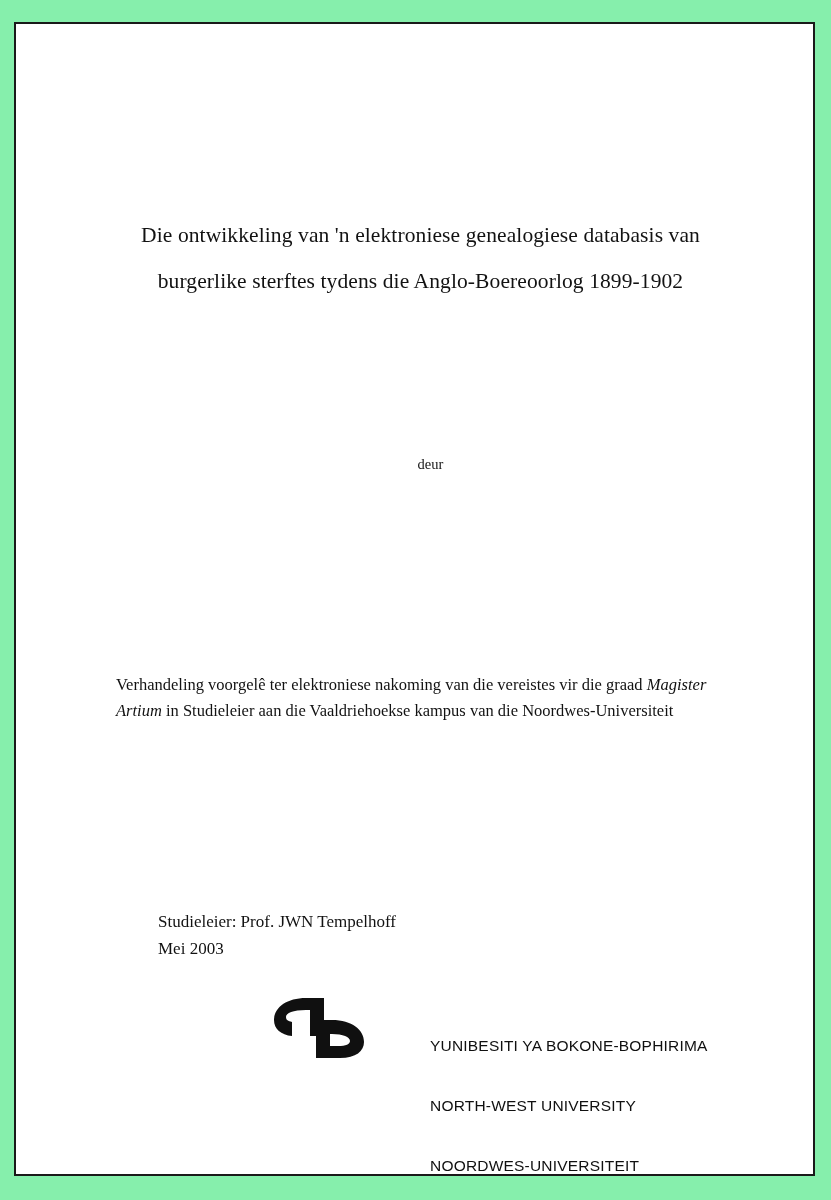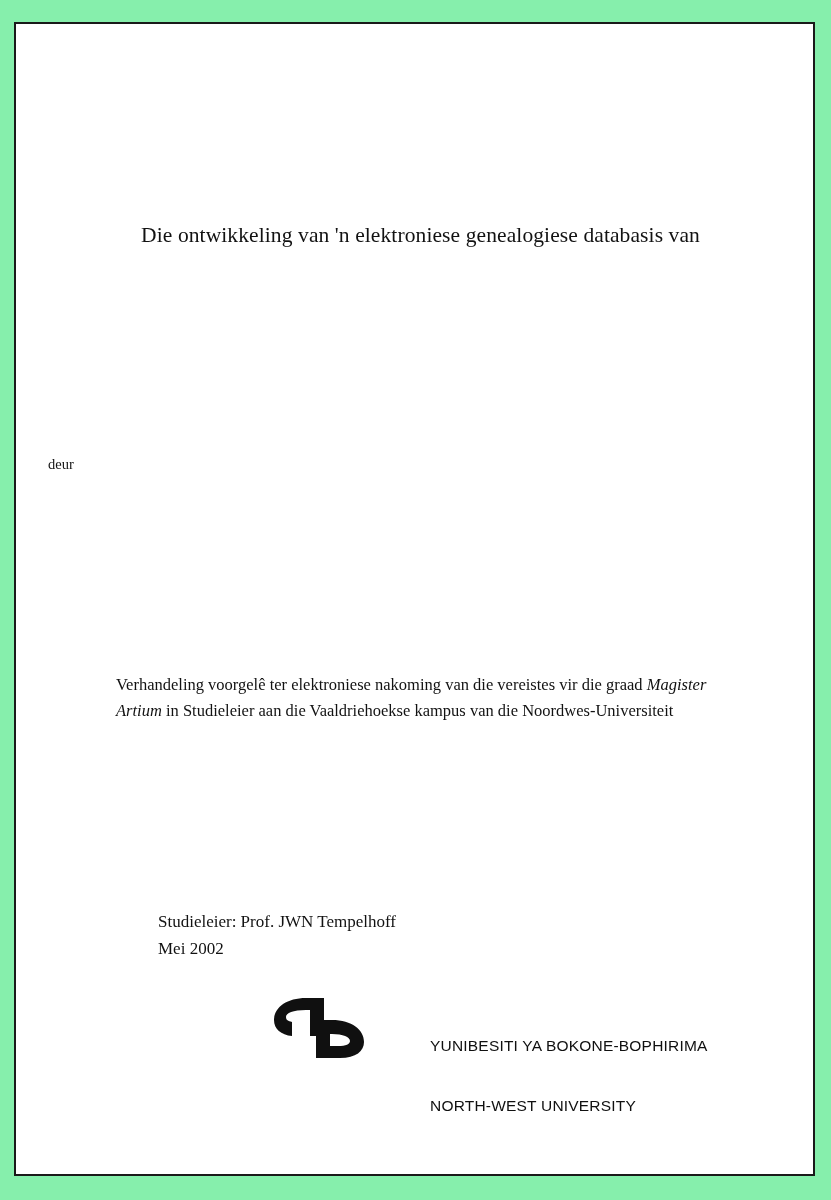--- a/index.html
+++ b/index.html
@@ -45,20 +45,21 @@
     letter-spacing: 0.1px;
     color: #121212;
   }
   .title-line { display: block; }
 
   .byword {
     position: absolute;
     left: 0;
     right: 0;
     top: 432px;
+    text-align: center;
     font-size: 14.5px;
     color: #141414;
     margin-left: 32px;
   }
 
   .author {
     position: absolute;
     left: 0;
     right: 0;
     top: 515px;
@@ -122,47 +123,49 @@
   .logo-text .l { display: block; margin-left: 48px; }
 </style>
 </head>
 <body>
 
 <div class="page">
   <div class="scan-frame">
 
     <div class="title">
       <span class="title-line">Die ontwikkeling van 'n elektroniese genealogiese databasis van</span>
+      <span class="title-line">burgerlike sterftes tydens die Anglo-Boereoorlog 1899-1902</span>
     </div>
 
     <div class="byword">deur</div>
 
 
     <div class="statement">
       <span class="just">
         <span>Verhandeling voorgelê ter elektroniese nakoming van die vereistes vir die graad </span><span class="ital">Magister Artium</span><span> in Studieleier aan die Vaaldriehoekse kampus van die Noordwes-Universiteit</span>
       </span>
     </div>
 
     <div class="supervisor">
       <span class="line">Studieleier: Prof. JWN Tempelhoff</span>
-      <span class="line">Mei 2002</span>
+      <span class="line">Mei 2003</span>
     </div>
 
     <div class="logo-block">
       <div class="logo-mark">
         <svg width="104" height="64" viewBox="0 0 104 64" xmlns="http://www.w3.org/2000/svg">
           <g fill="#101010">
             <path d="M36 2 C16 2 4 12 4 24 C4 33 11 39 22 40 L22 26 C18 25 16 24 16 21 C16 17 23 14 36 14 L52 14 L52 2 Z"></path>
             <rect x="40" y="2" width="14" height="38"></rect>
             <path d="M62 24 C82 24 94 34 94 46 C94 55 86 62 70 62 L46 62 L46 50 L68 50 C76 50 80 48 80 45 C80 41 73 38 62 38 L46 38 L46 24 Z"></path>
             <rect x="46" y="24" width="14" height="38"></rect>
           </g>
         </svg>
       </div>
       <div class="logo-text">
         <span class="l">YUNIBESITI YA BOKONE-BOPHIRIMA</span>
         <span class="l">NORTH-WEST UNIVERSITY</span>
+        <span class="l">NOORDWES-UNIVERSITEIT</span>
       </div>
     </div>
 
   </div>
 </div>
 
 </body></html>

